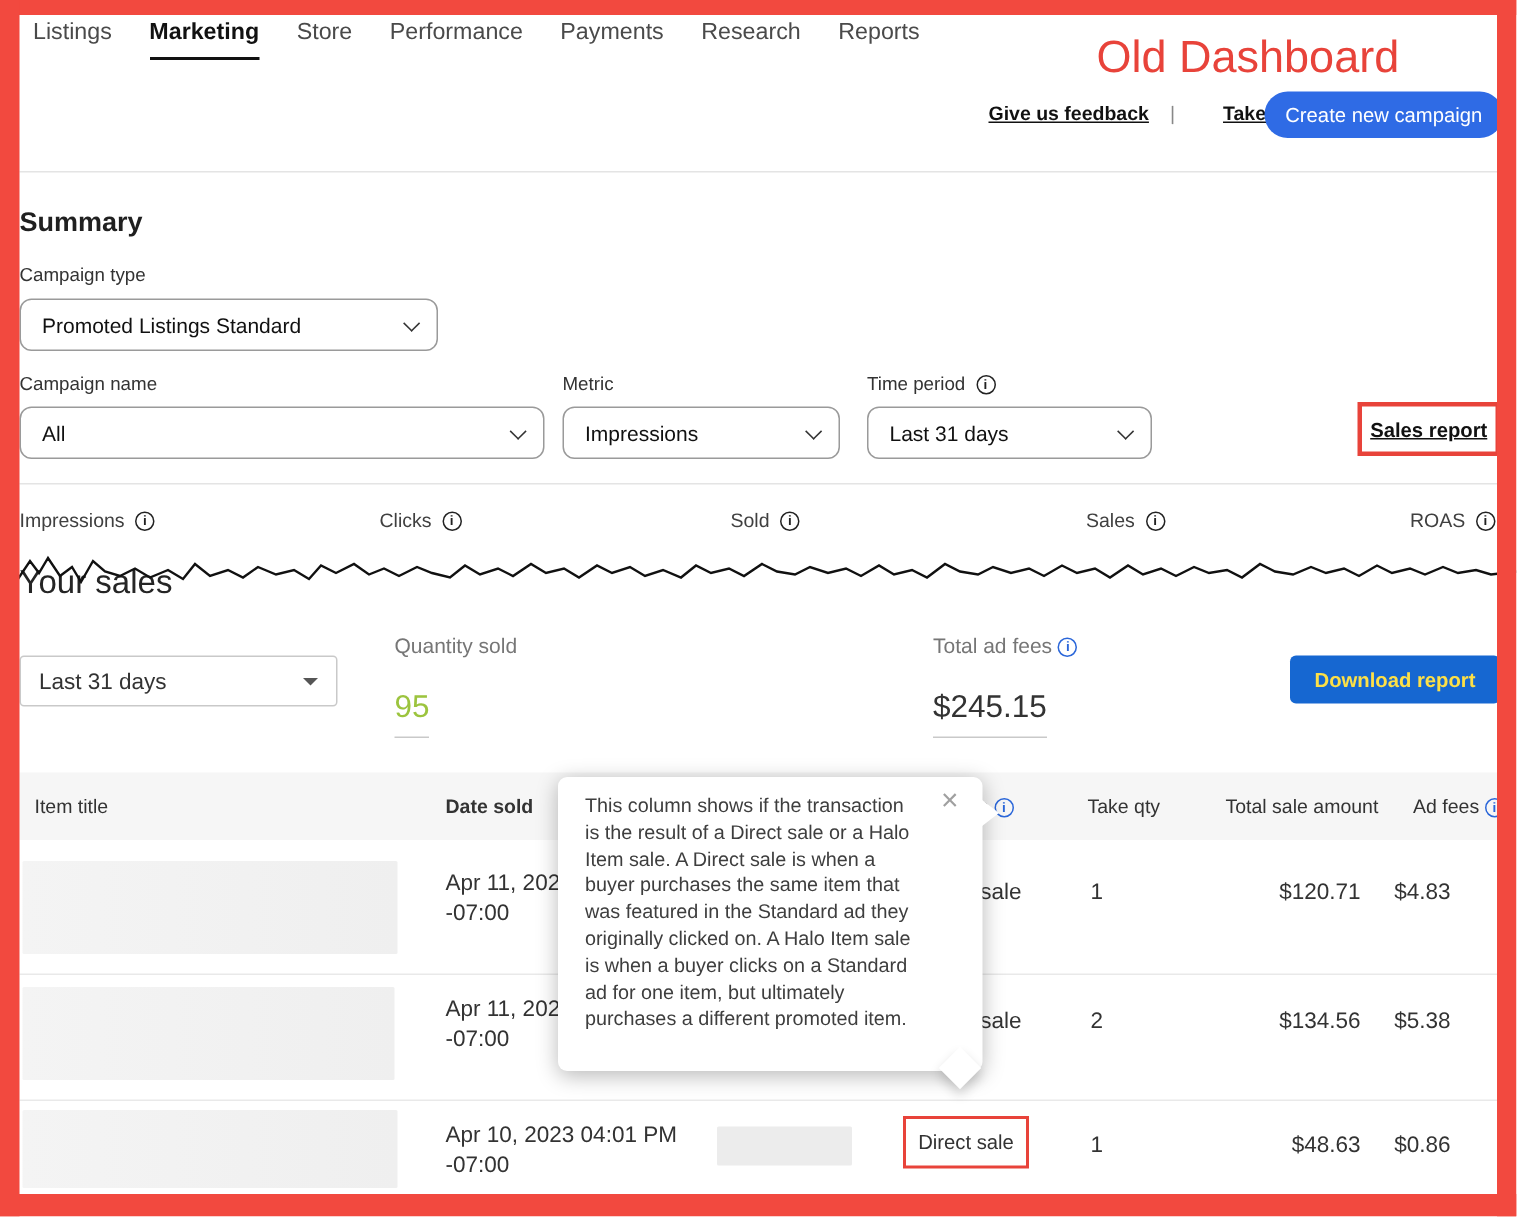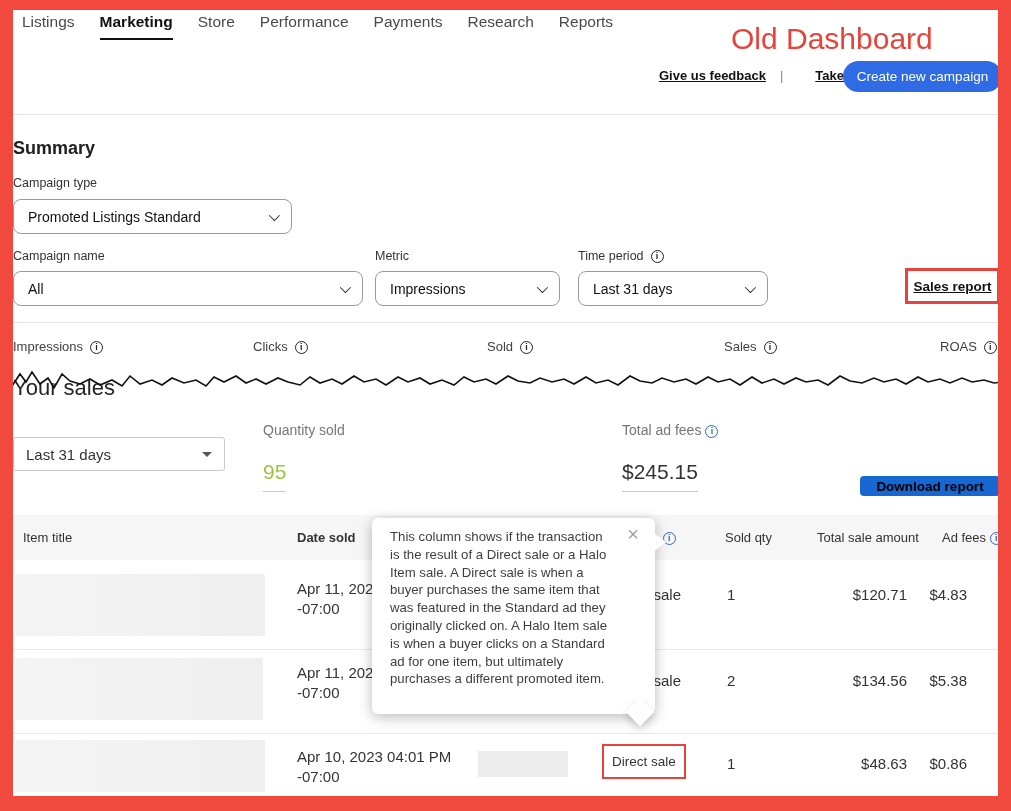--- a/index.html
+++ b/index.html
@@ -60,22 +60,22 @@
     background:#fff; display:flex; align-items:center; padding:0 12px; font-size:15px; color:#333; cursor:pointer; }
   .ys-filter .caret { margin-left:auto; width:0; height:0; border-left:5px solid transparent; border-right:5px solid transparent;
     border-top:5px solid #555; }
 
   .stat { position:absolute; top:422px; }
   .stat .lbl { font-size:14px; color:#767676; white-space:nowrap; }
   .stat .val { display:inline-block; margin-top:22px; font-size:21px; color:#333; padding-bottom:7px; border-bottom:1px solid #c9c9c9; }
   .stat .val.green { color:#9cc43e; }
   .stat .info{ margin-left:4px; }
 
-  .btn-rect { position:absolute; left:860px; top:437px; width:140px; height:20px; background:#1667d1; border:none;
-    border-radius:4px; color:#000000; font-weight:700; font-size:13.5px; cursor:pointer; font-family:inherit;margin-top:39px; }
+  .btn-rect { position:absolute; left:860px; top:437px; width:140px; height:32px; background:#1667d1; border:none;
+    border-radius:4px; color:#fde047; font-weight:700; font-size:13.5px; cursor:pointer; font-family:inherit; }
 
   
   .thead { position:absolute; left:13px; top:515px; width:985px; height:45px; background:#f6f6f6; z-index:1; }
   .th { position:absolute; top:530px; font-size:13px; color:#333; white-space:nowrap; z-index:1; }
   .th.bold { font-weight:700; }
   .rowline { position:absolute; left:13px; width:985px; height:1px; background:#e9e9e9; }
 
   .ph { position:absolute; background:linear-gradient(90deg,#f4f4f4,#efefef); border-radius:1px; }
   .cell { position:absolute; font-size:15px; color:#333; white-space:nowrap; }
   .cell .l2 { display:block; margin-top:3px; }
@@ -177,21 +177,21 @@
     <div class="lbl"><span>Total ad fees</span><span class="info blue"></span></div>
     <span class="val">$245.15</span>
   </div>
 
   <button class="btn-rect">Download report</button>
 
   <div class="thead"></div>
   <div class="th" style="left:23px">Item title</div>
   <div class="th bold" style="left:297px">Date sold</div>
   <div class="th" style="left:605px"><span>Sale type</span> <span class="info blue"></span></div>
-  <div class="th" style="left:725px">Sold qty</div>
+  <div class="th" style="left:725px">Take qty</div>
   <div class="th" style="left:817px">Total sale amount</div>
   <div class="th" style="left:942px"><span>Ad fees</span> <span class="info blue"></span></div>
 
   <div>
     <div class="ph" style="left:15px;top:574px;width:250px;height:62px"></div>
     <div class="cell" style="left:297px;top:580px"><span>Apr 11, 2023</span><span class="l2">-07:00</span></div>
     <div class="cell r" style="left:581px;top:586px;width:100px">sale</div>
     <div class="cell" style="left:727px;top:586px">1</div>
     <div class="cell r" style="left:807px;top:586px;width:100px">$120.71</div>
     <div class="cell r" style="left:887px;top:586px;width:80px">$4.83</div>

